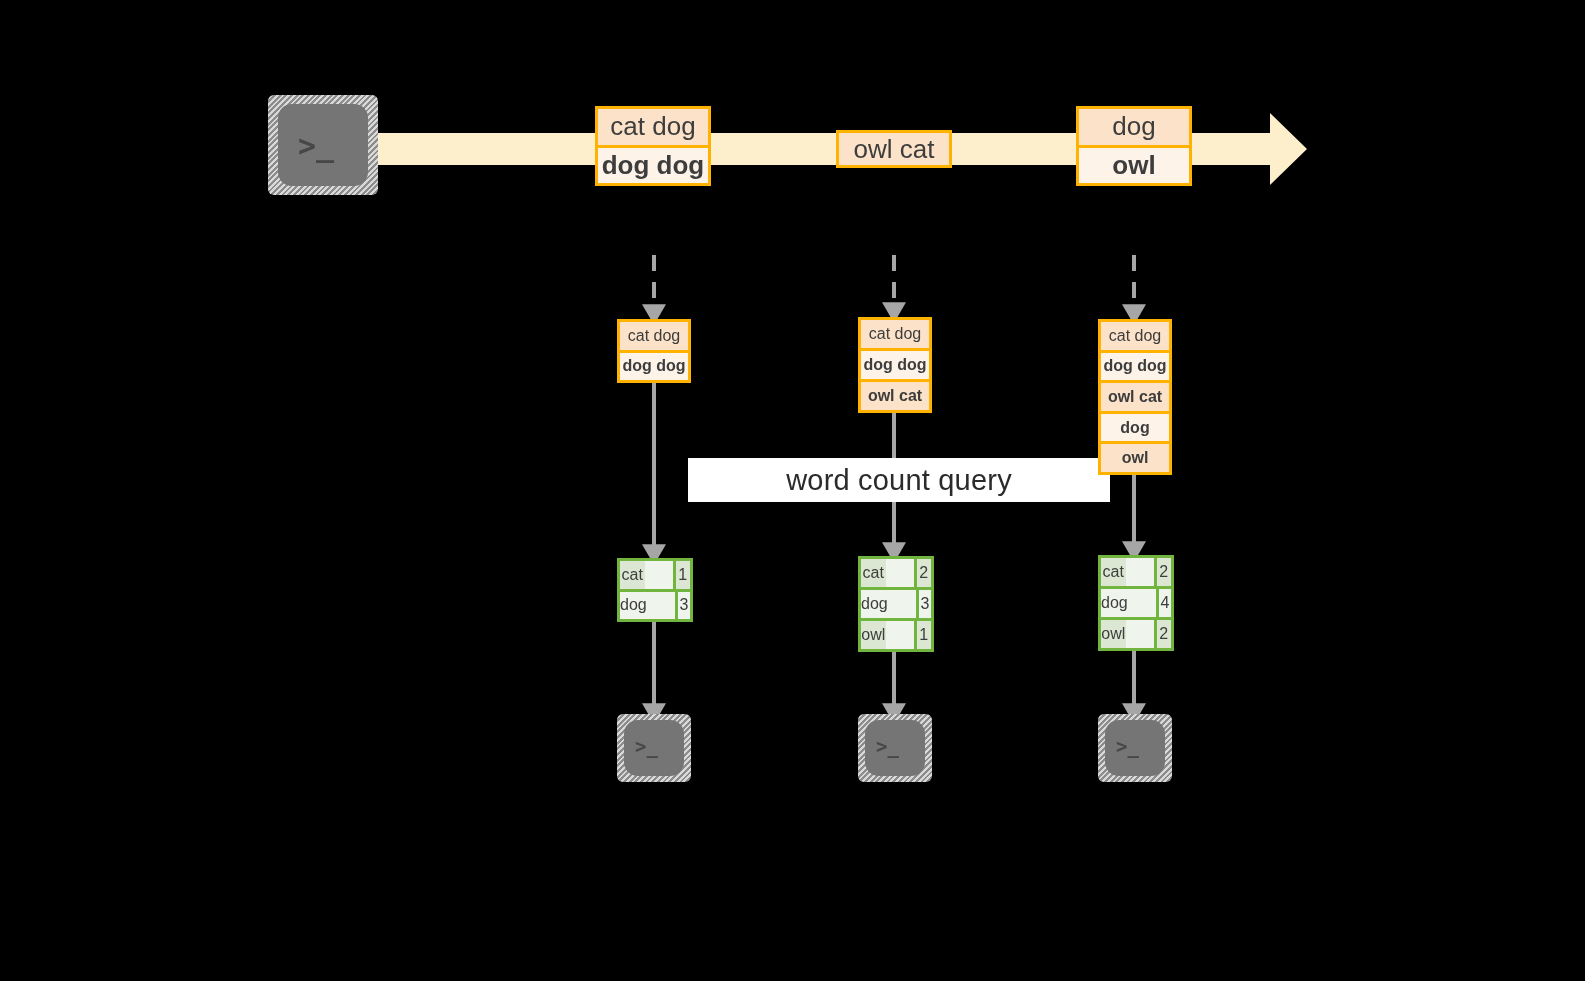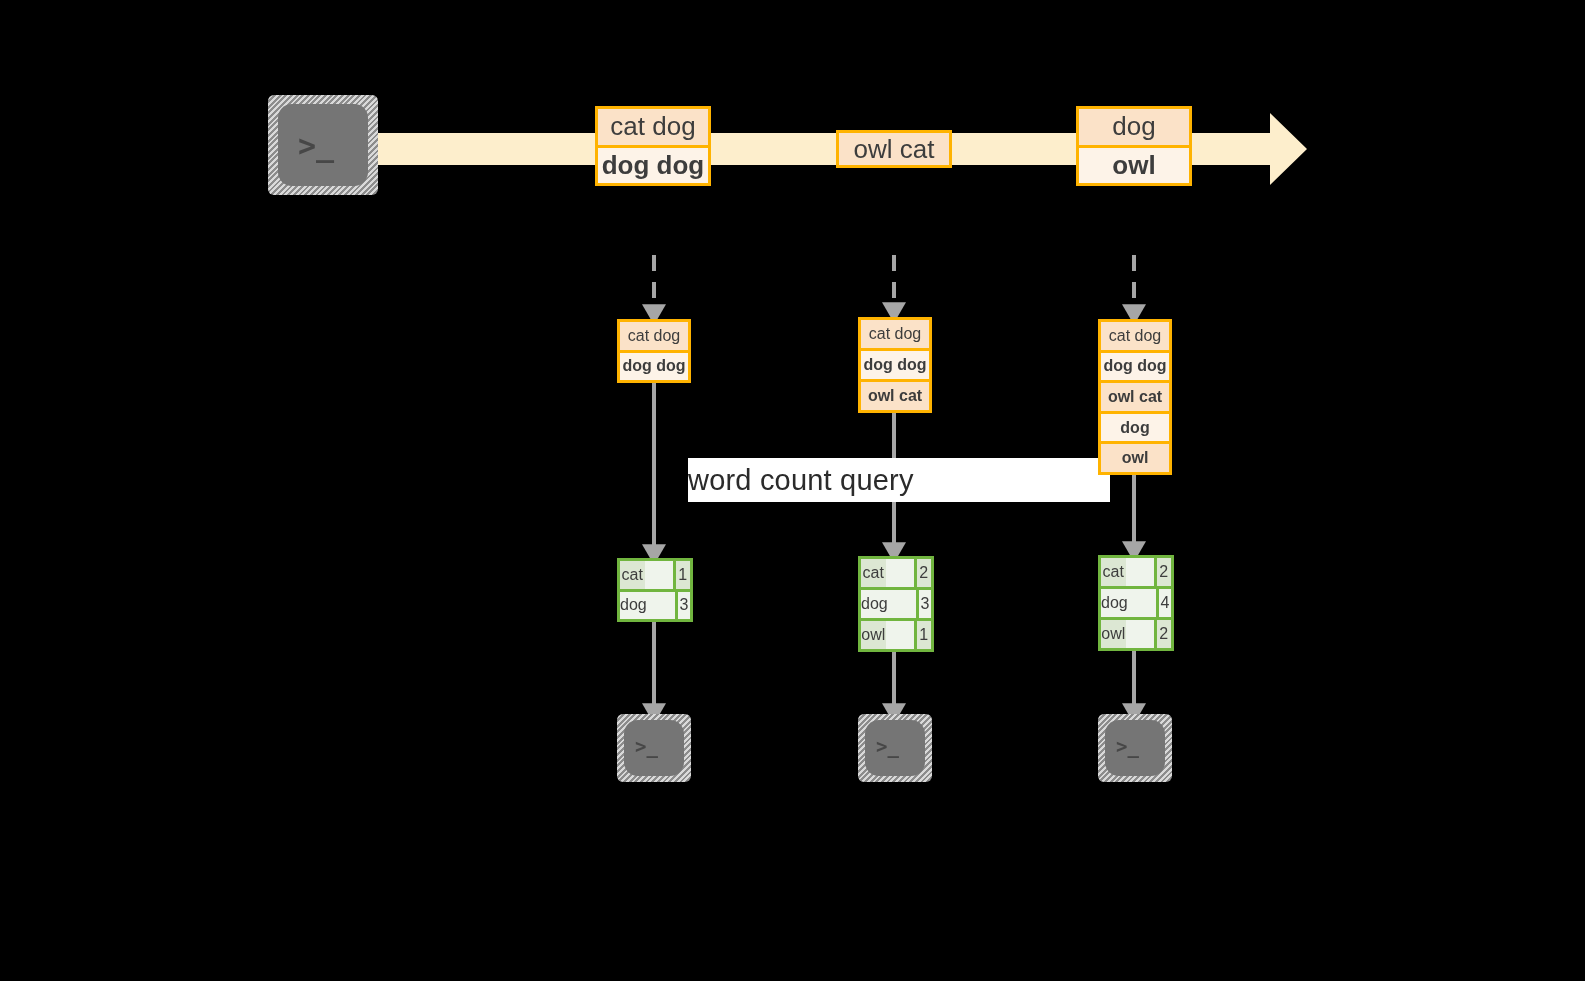--- a/index.html
+++ b/index.html
@@ -120,20 +120,21 @@
   }
   .greentable .grow.tint .gcell { background: #DCE7D3; }
   .greentable .grow.light .gcell { background: #EFF4EC; }
 
   
   .query-band {
     position: absolute;
     background: #FFFFFF;
     display: flex;
     align-items: center;
+    justify-content: center;
   }
   .query-band .qlabel {
     font-size: 29px;
     color: #2b2b2b;
     white-space: nowrap;
     letter-spacing: 0.2px;
   }
 </style>
 </head>
 <body>

